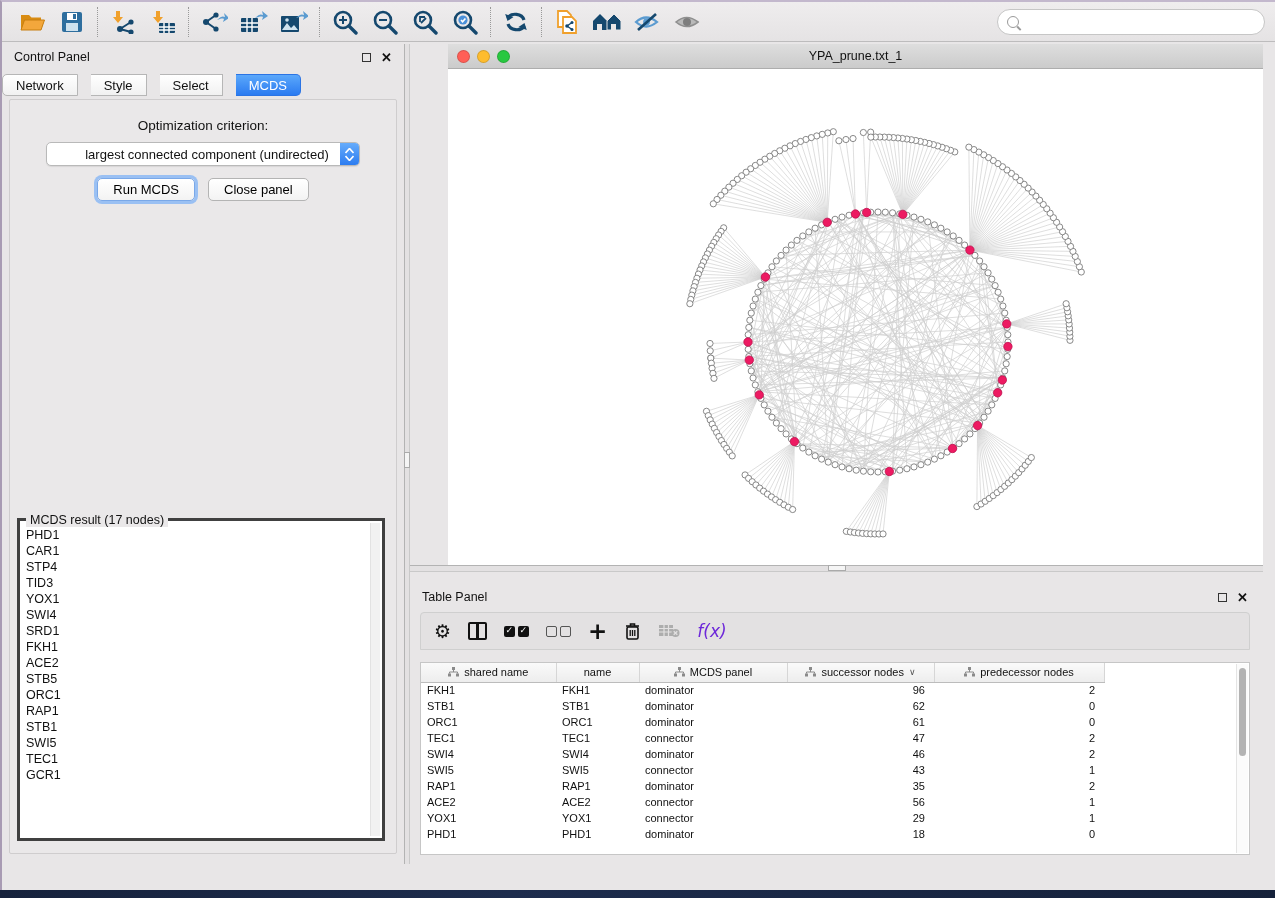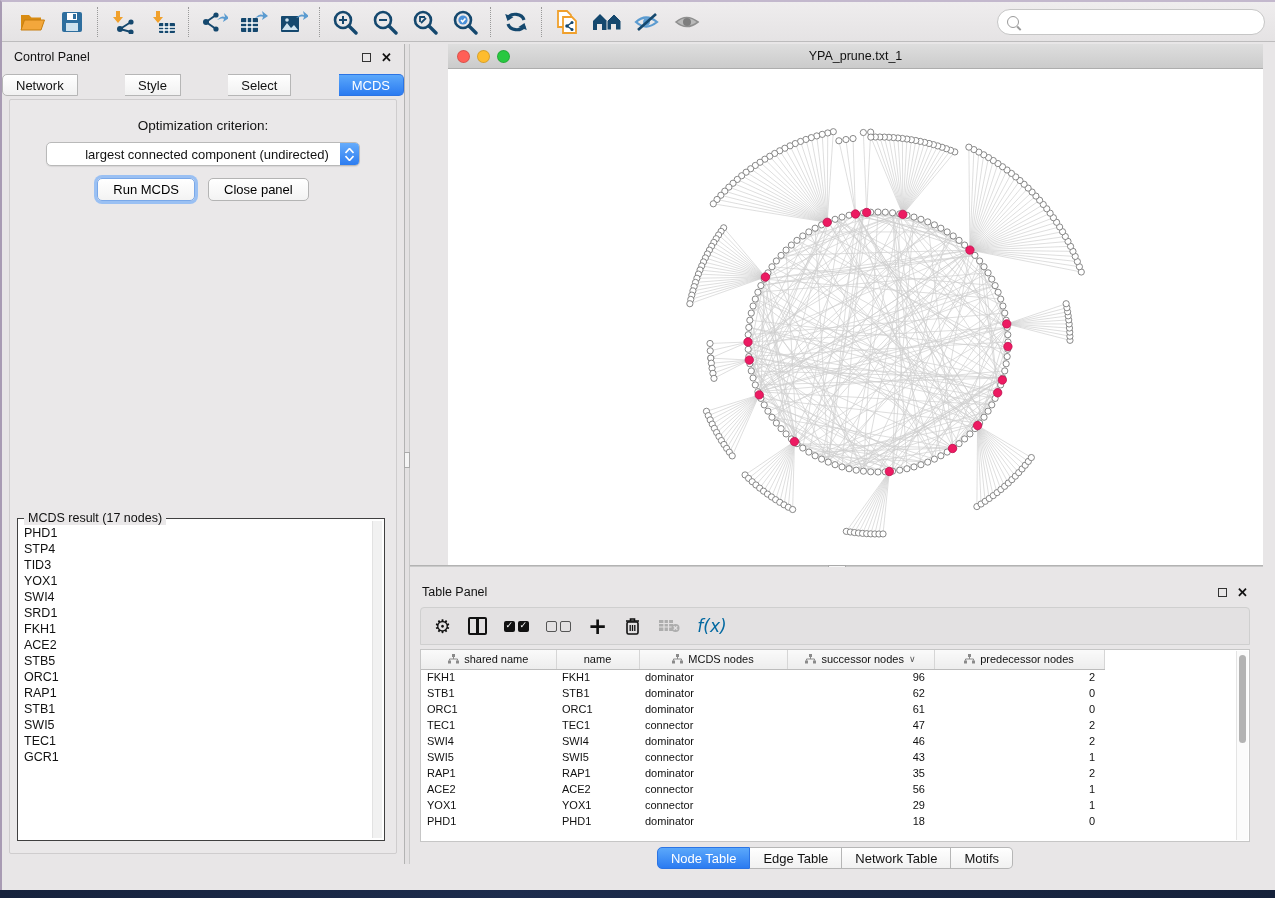--- a/index.html
+++ b/index.html
@@ -20,35 +20,35 @@
   .main { position:absolute; top:42px; left:0; right:12px; height:820px; display:flex; }
   .vsplit { width:6px; background:#e3e1e2; border-left:1px solid #b3b3b3; border-right:1px solid #c9c9c9; position:relative; }
   .vsplit .grip { position:absolute; left:-1px; top:408px; width:6px; height:16px; background:#f5f5f5; border:1px solid #aaa; }
 
   
   .control-panel { width:402px; position:relative; background:#e8e6e7; }
   .panel-titlebar { height:26px; display:flex; align-items:center; padding:0 12px; font-size:12.5px; }
   .panel-controls { margin-left:auto; display:flex; gap:10px; align-items:center; }
   .float-box { width:9px; height:9px; border:1.5px solid #333; }
   .close-x { font-size:13px; font-weight:bold; color:#111; line-height:1; }
-  .cp-tabs { display:flex; justify-content:space-between; margin-top:4px; }
+  .cp-tabs { display:flex; justify-content:flex-start; margin-top:4px;gap:13px; }
   .seg { background:linear-gradient(#ffffff,#f1f1f1); border:1px solid #b6b6b6; border-left:none; height:22px; display:flex; align-items:center; padding:0 13px; font-size:13px; }
   .seg:first-child { border-left:1px solid #b6b6b6; border-radius:5px 0 0 5px; }
   .seg:last-child { border-radius:0 5px 5px 0; }
   .seg.selected { background:linear-gradient(#5ba8fb,#2b7bf1); border-color:#2b74e4; color:#fff; }
   .cp-content { position:absolute; left:7px; right:7px; top:55px; bottom:10px; background:#eae8e9; border:1px solid #cfcdce; border-radius:2px; }
   .opt-label { text-align:center; margin-top:18px; font-size:13.5px; }
   .combo { width:314px; height:24px; margin:9px auto 0; background:#fff; border:1px solid #b9b9b9; border-radius:5px; display:flex; align-items:center; overflow:hidden; box-shadow:0 1px 1px rgba(0,0,0,.08); }
   .combo .val { flex:1; text-align:center; font-size:13px;padding-left:27px; }
   .combo .stepper { width:19px; align-self:stretch; background:linear-gradient(#66acfb,#2c7cf0); display:flex; flex-direction:column; align-items:center; justify-content:center; gap:1px; }
   .combo .stepper svg { display:block; }
   .btn-row { display:flex; justify-content:center; gap:13px; margin-top:12px; }
   .mac-btn { background:linear-gradient(#ffffff,#f3f3f3); border:1px solid #b4b4b4; border-radius:5px; height:23px; padding:0 15px; font-size:13px; display:flex; align-items:center; }
   .mac-btn.focus { box-shadow:0 0 0 3px rgba(100,165,250,.6); border-color:#7aa8e8; }
-  .result-box { position:absolute; left:7px; right:11px; top:418px; bottom:12px; border:1px solid #404040; background:#fff; }
+  .result-box { position:absolute; left:7px; right:11px; top:418px; bottom:12px; border:3px solid #404040; background:#fff; }
   .result-legend { position:absolute; top:-8px; left:6px; background:#eae8e9; padding:0 4px; font-size:12.5px; }
   .result-list { position:absolute; inset:2px 13px 2px 2px; overflow:hidden; font-size:12.5px; line-height:16px; padding:4px 4px; }
   .result-scroll { position:absolute; top:2px; bottom:2px; right:2px; width:10px; background:#f1f1f1; border-left:1px solid #e2e2e2; }
 
   
   .right-col { flex:1; display:flex; flex-direction:column; min-width:0; }
   .net-window { height:521px; display:flex; flex-direction:column;margin-left:38px; }
   .net-titlebar { height:25px; background:linear-gradient(#dedede,#cbcbcb); border-bottom:1px solid #adadad; position:relative; display:flex; align-items:center; justify-content:center; font-size:12.5px; }
   .traffic { position:absolute; left:9px; top:6px; display:flex; gap:7px; }
   .light { width:13px; height:13px; border-radius:50%; border:1px solid rgba(0,0,0,.15); }
@@ -62,22 +62,22 @@
   .tp-toolbar .ticon { display:flex; align-items:center; justify-content:center; font-family:"DejaVu Sans",sans-serif; }
   .gear-glyph { font-size:19px; color:#111; }
   .col-icon { width:19px; height:18px; border:2.5px solid #111; border-radius:2px; position:relative; }
   .col-icon:after { content:""; position:absolute; left:6px; top:0; bottom:0; width:2.5px; background:#111; }
   .cb { width:11px; height:11px; display:inline-block; }
   .cb.on { background:#111; position:relative; border-radius:2px; }
   .cb.on:after { content:"✓"; color:#fff; font-size:9px; position:absolute; left:1.5px; top:-0.5px; }
   .cb.off { border:1.5px solid #555; border-radius:2px; }
   .cbpair { display:flex; gap:3px; }
   .plus-glyph { font-size:23px; font-weight:bold; color:#111; line-height:0; }
-  .fx { font-family:"DejaVu Serif",serif; font-style:italic; font-size:17px; color:#0369a1; }
-  .table-wrap { margin-top:4px; height:193px; background:#fff; border:1px solid #c6c6c6; position:relative; overflow:hidden; }
+  .fx { font-family:"DejaVu Serif",serif; font-style:italic; font-size:17px; color:#6d28d9; }
+  .table-wrap { margin-top:12px; height:193px; background:#fff; border:1px solid #c6c6c6; position:relative; overflow:hidden; }
   table.node-table { border-collapse:collapse; table-layout:fixed; width:683px; font-size:11px; }
   .node-table th { height:19px; font-weight:normal; background:linear-gradient(#fafafa,#ededed); border-right:1px solid #d6d6d6; border-bottom:1px solid #bcbcbc; font-size:11px; white-space:nowrap; overflow:hidden; }
   .th-inner { display:flex; align-items:center; justify-content:center; gap:5px; padding:0 4px; }
   .node-table td { height:16px; padding:0 6px; white-space:nowrap; overflow:hidden; }
   .node-table td.num { text-align:right; padding-right:9px; }
   .vscroll { position:absolute; top:1px; bottom:1px; right:1px; width:12px; background:#fbfbfb; border-left:1px solid #e4e4e4; }
   .vscroll .thumb { position:absolute; top:4px; left:2px; width:7px; height:88px; background:#b3b3b3; border-radius:4px; }
   .tp-tabs { display:flex; justify-content:center; margin-top:5px; }
   .sort-chevron { color:#555; font-size:9px; }
 
@@ -270,20 +270,21 @@
           </span>
         </div>
         <div class="btn-row">
           <button class="mac-btn focus">Run MCDS</button>
           <button class="mac-btn">Close panel</button>
         </div>
         <div class="result-box">
           <span class="result-legend">MCDS result (17 nodes)</span>
           <div class="result-list" id="result-list">
               <div>PHD1</div>
+              <div>CAR1</div>
               <div>STP4</div>
               <div>TID3</div>
               <div>YOX1</div>
               <div>SWI4</div>
               <div>SRD1</div>
               <div>FKH1</div>
               <div>ACE2</div>
               <div>STB5</div>
               <div>ORC1</div>
               <div>RAP1</div>
@@ -1104,21 +1105,21 @@
                     </span>
                   </th>
                 <th>
                     <span class="th-inner">
                       <svg width="11" height="10" viewBox="0 0 11 10">
                         <rect x="4" y="0" width="3" height="3" fill="#8a8a8a"></rect>
                         <rect x="0" y="6.5" width="3" height="3" fill="#8a8a8a"></rect>
                         <rect x="8" y="6.5" width="3" height="3" fill="#8a8a8a"></rect>
                         <path d="M5.5 3 v2 M1.5 6.5 v-1.5 h8 v1.5" stroke="#8a8a8a" fill="none"></path>
                       </svg>
-                      <span>MCDS nodes</span>
+                      <span>MCDS panel</span>
                     </span>
                   </th>
                 <th>
                     <span class="th-inner">
                       <svg width="11" height="10" viewBox="0 0 11 10">
                         <rect x="4" y="0" width="3" height="3" fill="#8a8a8a"></rect>
                         <rect x="0" y="6.5" width="3" height="3" fill="#8a8a8a"></rect>
                         <rect x="8" y="6.5" width="3" height="3" fill="#8a8a8a"></rect>
                         <path d="M5.5 3 v2 M1.5 6.5 v-1.5 h8 v1.5" stroke="#8a8a8a" fill="none"></path>
                       </svg>
@@ -1209,31 +1210,17 @@
                   <td>dominator</td>
                   <td class="num">18</td>
                   <td class="num">0</td>
                 </tr>
               </tbody>
           </table>
           <div class="vscroll">
               <div class="thumb"></div>
             </div>
         </div>
-        <div class="tp-tabs">
-          <div class="seg selected">
-              <span>Node Table</span>
-            </div>
-          <div class="seg">
-              <span>Edge Table</span>
-            </div>
-          <div class="seg">
-              <span>Network Table</span>
-            </div>
-          <div class="seg">
-              <span>Motifs</span>
-            </div>
-        </div>
       </div>
     </div>
   </div>
 
 </div>
 
 </body></html>

